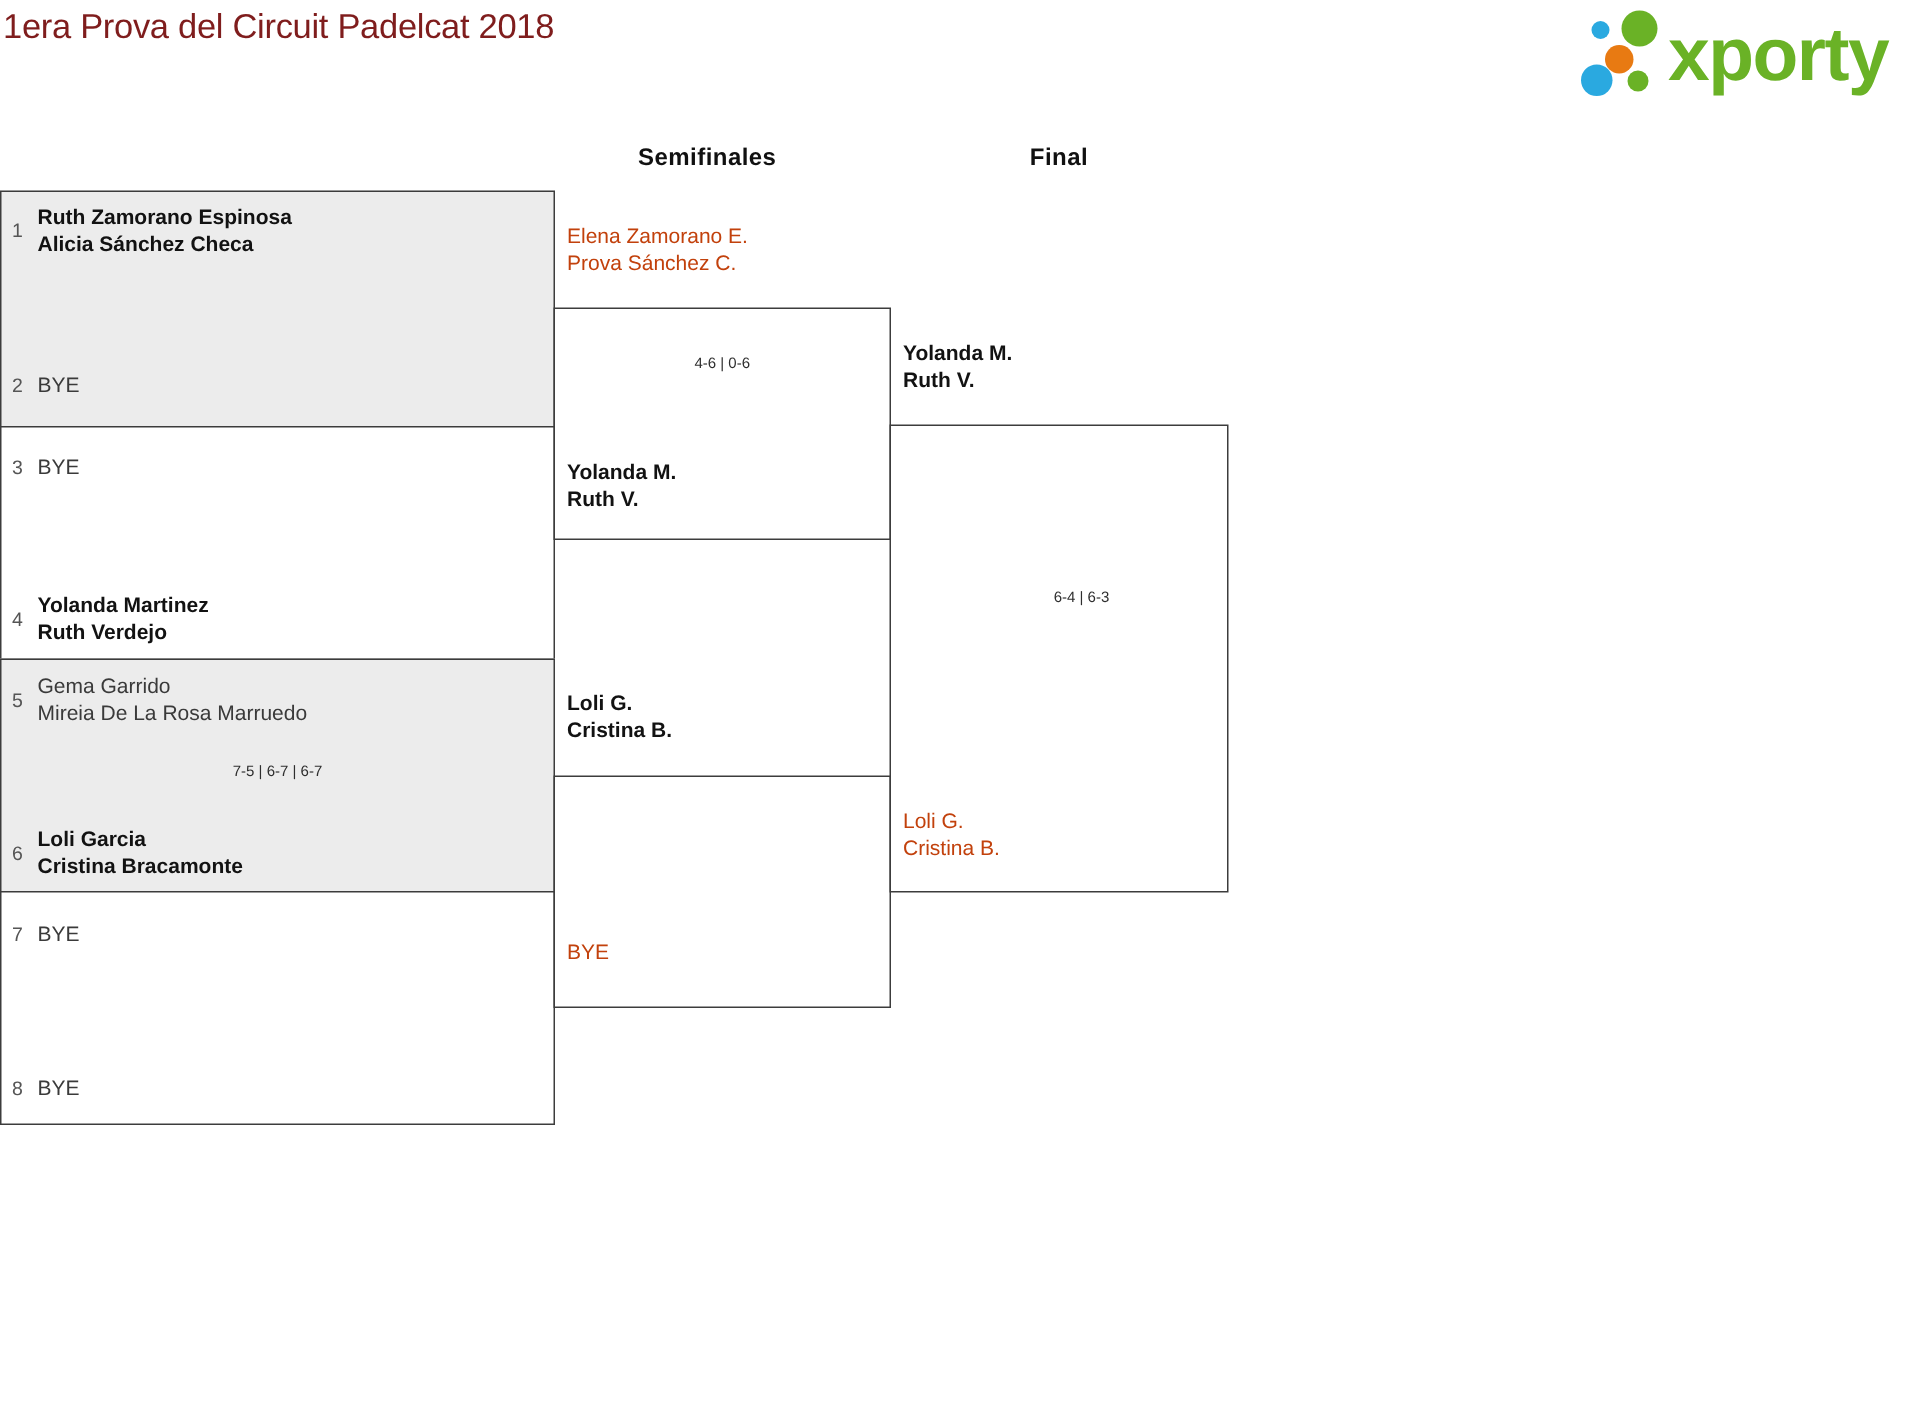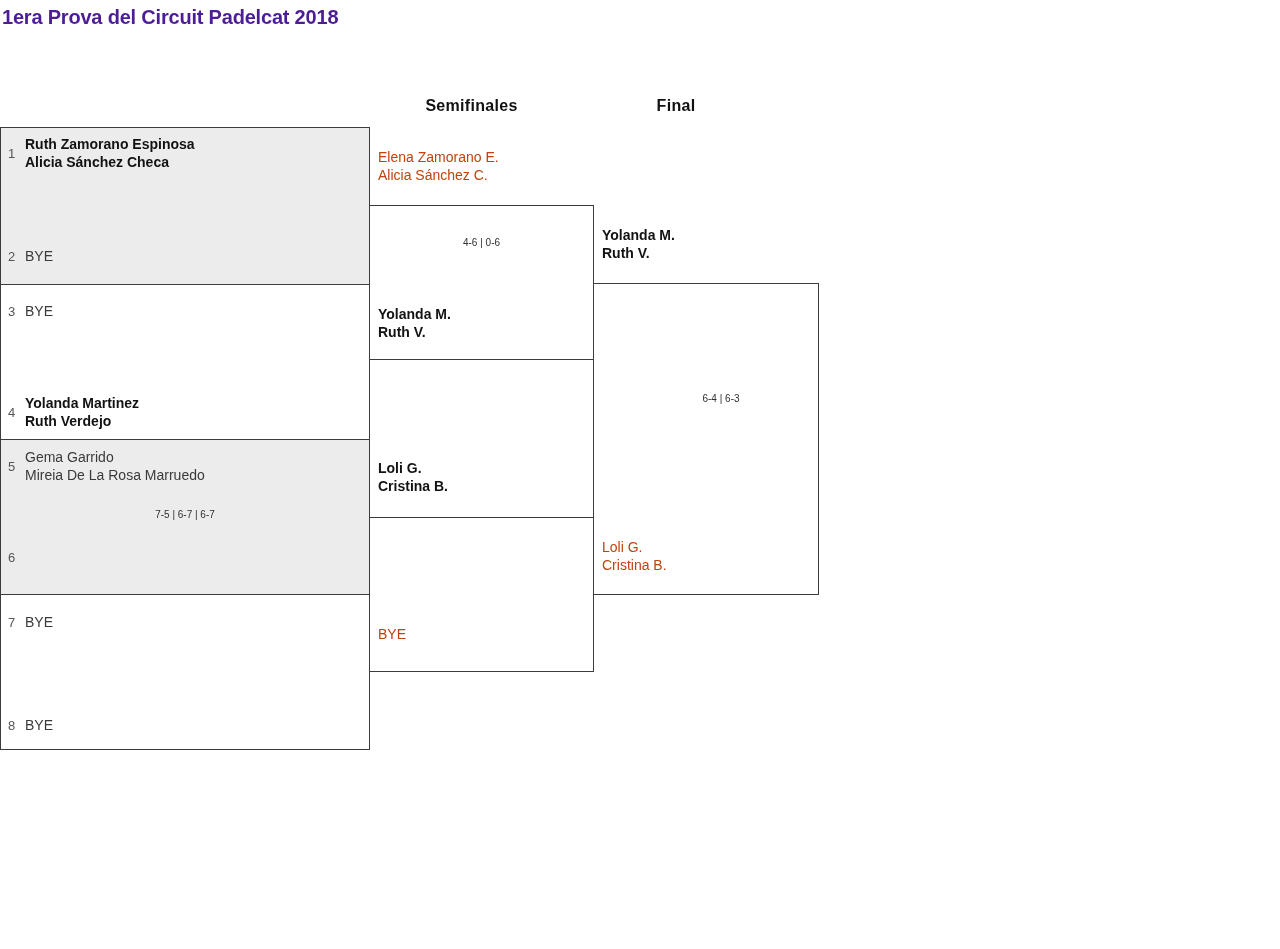--- a/index.html
+++ b/index.html
@@ -1,39 +1,39 @@
 <!DOCTYPE html>
 <html><head>
 <meta charset="utf-8">
 <style>
   html,body{margin:0;padding:0;background:#fff;}
   .page{position:relative;width:1280px;height:949px;background:#ffffff;
         font-family:"Liberation Sans",sans-serif;overflow:hidden;}
 
   
-  .title{position:absolute;left:2px;top:1px;font-size:20px;font-weight:700;
-         line-height:33px;color:#4c1d95;letter-spacing:-0.2px;}
+  .title{position:absolute;left:2px;top:1px;font-size:23px;font-weight:400;
+         line-height:33px;color:#7f1d1d;letter-spacing:-0.2px;}
   .title-line{white-space:nowrap;}
 
   .logo{position:absolute;left:0;top:0;width:1280px;height:70px;}
   .logo-dot{position:absolute;border-radius:50%;}
   .d-blue-sm {left:1061px;top:14px;width:12px;height:12px;background:#2aa9e0;}
   .d-green-lg{left:1081px;top:7px;width:24px;height:24px;background:#6ab226;}
   .d-orange  {left:1070px;top:30px;width:19px;height:19px;background:#e87a12;}
   .d-blue-md {left:1054px;top:43px;width:21px;height:21px;background:#2aa9e0;}
   .d-green-sm{left:1085px;top:47px;width:14px;height:14px;background:#6ab226;}
   .wordmark{position:absolute;left:1112px;top:11px;font-size:50px;line-height:50px;
             font-weight:700;color:#6ab226;letter-spacing:-1px;}
 
   
   .col-header{position:absolute;top:97px;font-size:16px;font-weight:700;color:#111;
               text-align:center;letter-spacing:0.3px;}
   .ch-qf{left:0;width:370px;margin-top:45px;}
   .ch-sf{left:359px;width:225px;}
-  .ch-f {left:563px;width:226px;}
+  .ch-f {left:593px;width:226px;}
 
   
   .box{position:absolute;border:1px solid #3c3c3c;box-sizing:border-box;background:transparent;}
   .qf{left:0;width:370px;}
   .qf1{top:127px;height:158px;background:#ececec;}
   .qf2{top:284px;height:156px;background:#ffffff;}
   .qf3{top:439px;height:156px;background:#ececec;}
   .qf4{top:594px;height:156px;background:#ffffff;}
   .sf{left:369px;width:225px;}
   .sf1{top:205px;height:155px;}
@@ -65,20 +65,28 @@
 </style>
 </head>
 <body>
 
 <div class="page">
 
   <div class="title">
     <div class="title-line">1era Prova del Circuit Padelcat 2018</div>
   </div>
 
+  <div class="logo">
+    <span class="logo-dot d-blue-sm"></span>
+    <span class="logo-dot d-green-lg"></span>
+    <span class="logo-dot d-orange"></span>
+    <span class="logo-dot d-blue-md"></span>
+    <span class="logo-dot d-green-sm"></span>
+    <span class="wordmark">xporty</span>
+  </div>
 
   <div class="col-header ch-qf">Cuartos de final</div>
   <div class="col-header ch-sf">Semifinales</div>
   <div class="col-header ch-f">Final</div>
 
   <div class="box qf qf1"></div>
   <div class="box qf qf2"></div>
   <div class="box qf qf3"></div>
   <div class="box qf qf4"></div>
 
@@ -117,38 +125,42 @@
   <div class="slot s5">
     <span class="seed">5</span>
     <span class="names">
       <div>Gema Garrido</div>
       <div>Mireia De La Rosa Marruedo</div>
     </span>
   </div>
   <div class="score sc-qf3">7-5 | 6-7 | 6-7</div>
   <div class="slot s6 winner">
     <span class="seed">6</span>
+    <span class="names">
+      <div>Loli Garcia</div>
+      <div>Cristina Bracamonte</div>
+    </span>
   </div>
 
   <div class="slot s7">
     <span class="seed">7</span>
     <span class="names">
       <div>BYE</div>
     </span>
   </div>
   <div class="slot s8">
     <span class="seed">8</span>
     <span class="names">
       <div>BYE</div>
     </span>
   </div>
 
   <div class="team t-sf1-top">
     <div>Elena Zamorano E.</div>
-    <div>Alicia Sánchez C.</div>
+    <div>Prova Sánchez C.</div>
   </div>
   <div class="score sc-sf1">4-6 | 0-6</div>
   <div class="team t-sf1-bot winner">
     <div>Yolanda M.</div>
     <div>Ruth V.</div>
   </div>
 
   <div class="team t-sf2-top winner">
     <div>Loli G.</div>
     <div>Cristina B.</div>

